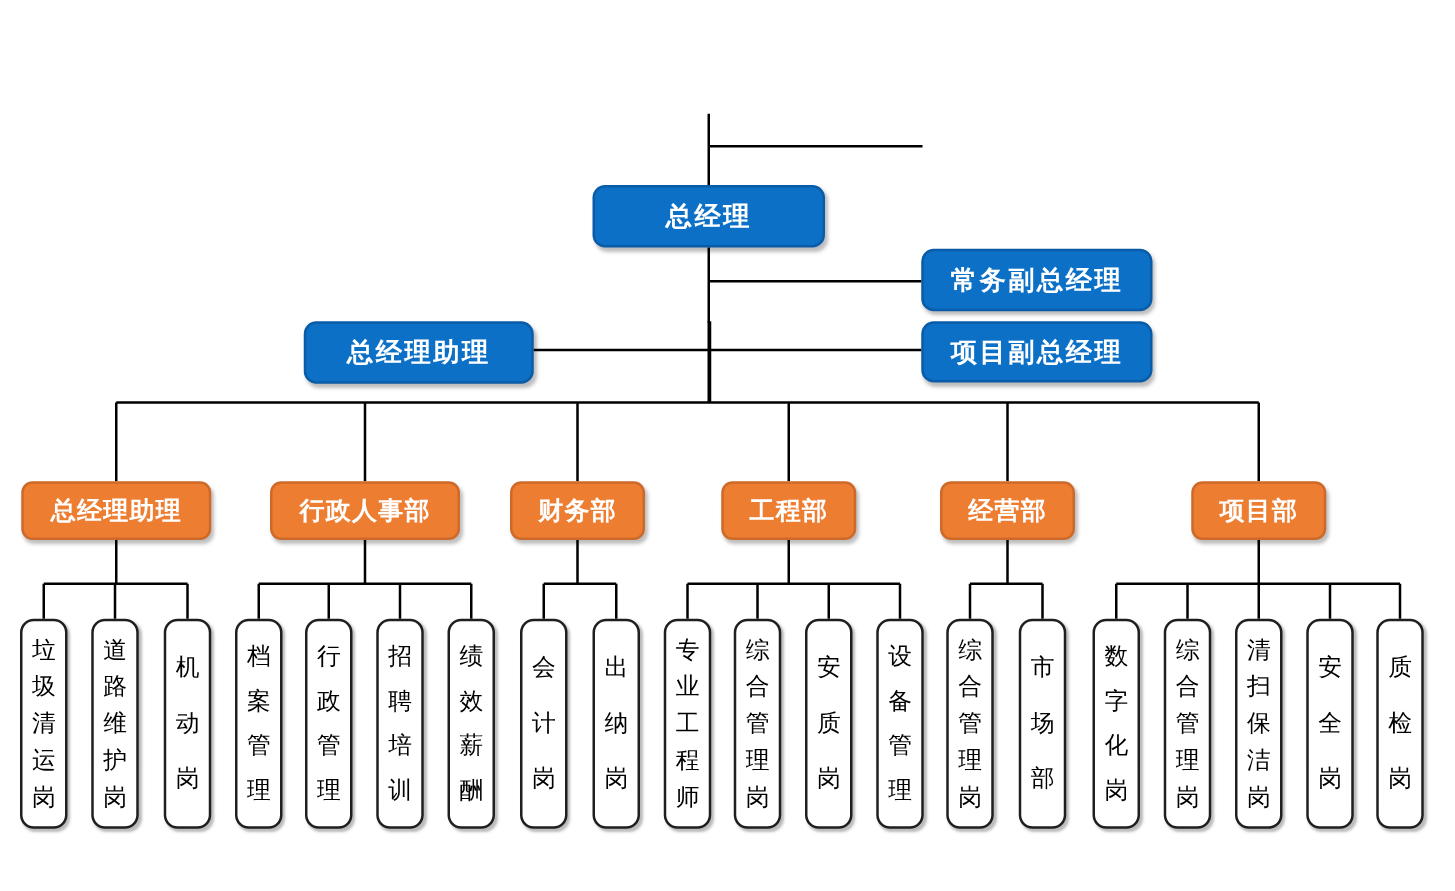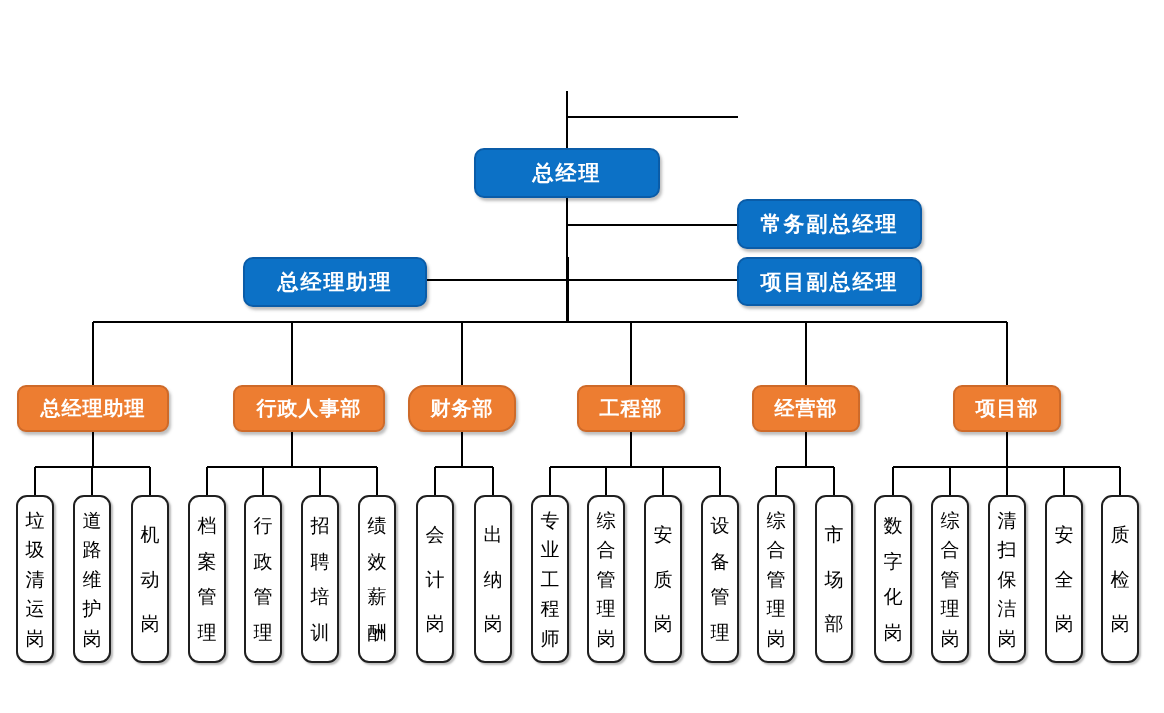--- a/index.html
+++ b/index.html
@@ -73,21 +73,21 @@
         <span>护</span>
         <span>岗</span>
       </div>
       <div class="line" style="left: 149.25px; top: 467px; width: 1.5px; height: 28px;"></div>
       <div class="post-box" aria-label="机动岗" style="left: 131px; top: 495px; width: 38px; height: 168px;">
         <span>机</span>
         <span>动</span>
         <span>岗</span>
       </div>
       <div class="line" style="left: 291.25px; top: 322px; width: 1.5px; height: 63px;"></div>
-      <div class="dept-box" style="left: 216px; top: 385px; width: 152px; height: 47px; margin-left: 17px;">行政人事部</div>
+      <div class="dept-box" style="left: 216px; top: 385px; width: 152px; height: 47px;">行政人事部</div>
       <div class="line" style="left: 291.25px; top: 432px; width: 1.5px; height: 35px;"></div>
       <div class="line" style="left: 207px; top: 466.25px; width: 170px; height: 1.5px;"></div>
       <div class="line" style="left: 206.25px; top: 467px; width: 1.5px; height: 28px;"></div>
       <div class="post-box" aria-label="档案管理" style="left: 188px; top: 495px; width: 38px; height: 168px;">
         <span>档</span>
         <span>案</span>
         <span>管</span>
         <span>理</span>
       </div>
       <div class="line" style="left: 262.25px; top: 467px; width: 1.5px; height: 28px;"></div>
@@ -105,21 +105,21 @@
         <span>训</span>
       </div>
       <div class="line" style="left: 376.25px; top: 467px; width: 1.5px; height: 28px;"></div>
       <div class="post-box" aria-label="绩效薪酬" style="left: 358px; top: 495px; width: 38px; height: 168px;">
         <span>绩</span>
         <span>效</span>
         <span>薪</span>
         <span>酬</span>
       </div>
       <div class="line" style="left: 461.25px; top: 322px; width: 1.5px; height: 63px;"></div>
-      <div class="dept-box" style="left: 408px; top: 385px; width: 108px; height: 47px; border-radius: 16px;">财务部</div>
+      <div class="dept-box" style="left: 408px; top: 385px; width: 108px; height: 47px;">财务部</div>
       <div class="line" style="left: 461.25px; top: 432px; width: 1.5px; height: 35px;"></div>
       <div class="line" style="left: 435px; top: 466.25px; width: 58px; height: 1.5px;"></div>
       <div class="line" style="left: 434.25px; top: 467px; width: 1.5px; height: 28px;"></div>
       <div class="post-box" aria-label="会计岗" style="left: 416px; top: 495px; width: 38px; height: 168px;">
         <span>会</span>
         <span>计</span>
         <span>岗</span>
       </div>
       <div class="line" style="left: 492.25px; top: 467px; width: 1.5px; height: 28px;"></div>
       <div class="post-box" aria-label="出纳岗" style="left: 474px; top: 495px; width: 38px; height: 168px;">

